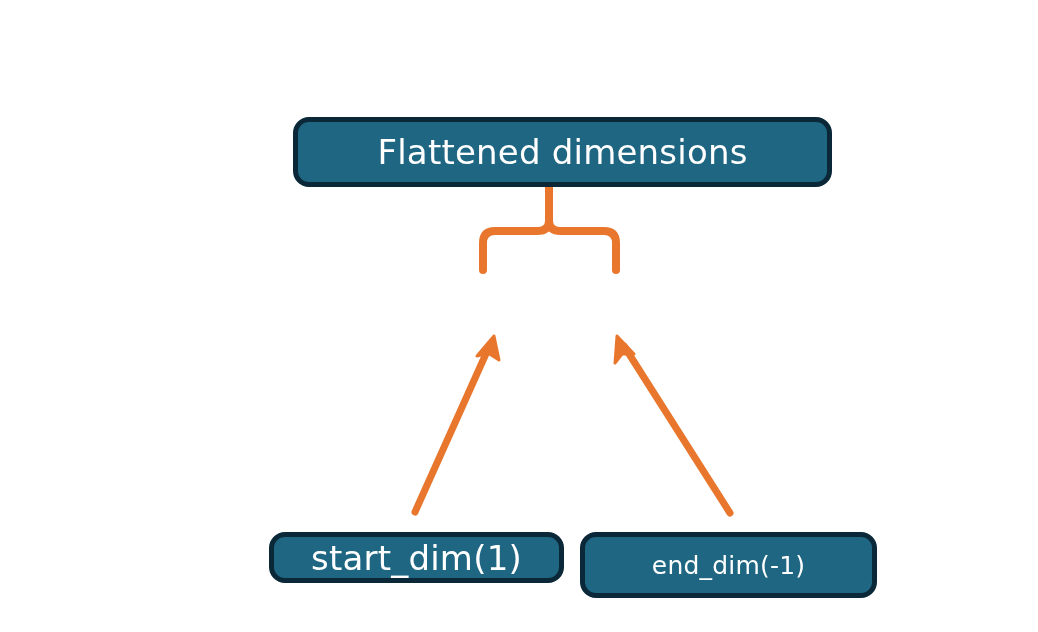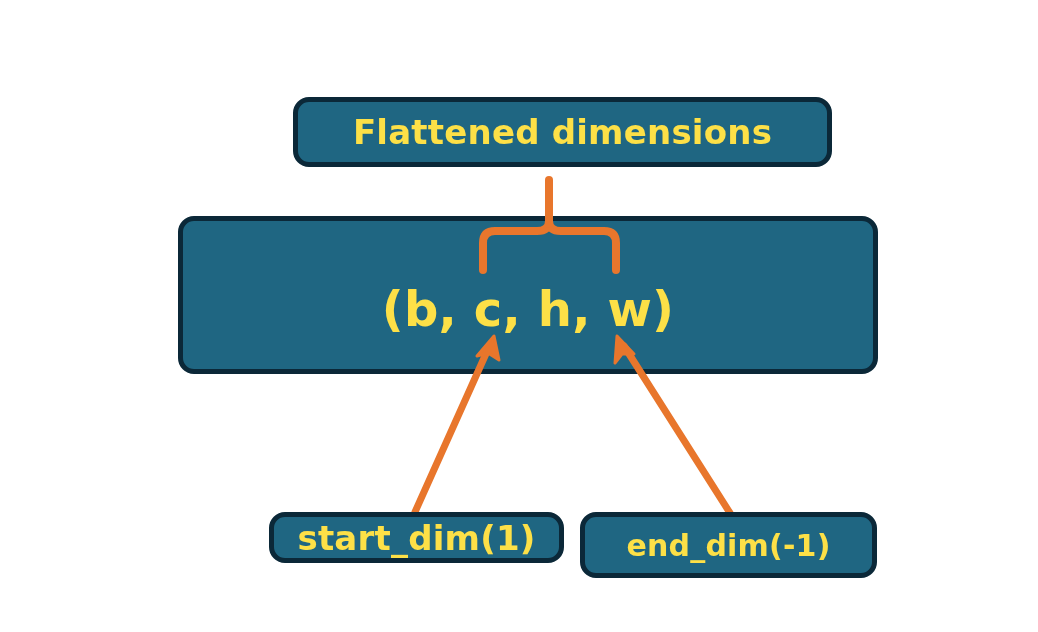--- a/index.html
+++ b/index.html
@@ -23,30 +23,31 @@
     height: 632px;
     background: #ffffff;
   }
 
   .node {
     position: absolute;
     box-sizing: border-box;
     background: #1f6682;
     border: 5px solid #0b2838;
     border-radius: 16px;
-    color: #fde047;
+    color: #ffffff;
     display: flex;
     align-items: center;
     justify-content: center;
     text-align: center;
     font-family: "DejaVu Sans", sans-serif;
-    font-weight: 700;
+    font-weight: 400;
     letter-spacing: 0.2px;
     white-space: nowrap;
     user-select: none;
+    margin-top: 20px;
   }
 
   
   #node-flattened {
     left: 293px;
     top: 97px;
     width: 539px;
     height: 70px;
     font-size: 34px;
     z-index: 3;
@@ -75,21 +76,21 @@
     font-size: 34px;
     z-index: 3;
   }
 
   
   #node-end-dim {
     left: 580px;
     top: 512px;
     width: 297px;
     height: 66px;
-    font-size: 30px;
+    font-size: 25px;
     z-index: 3;
   }
 
   #connectors {
     position: absolute;
     left: 0;
     top: 0;
     width: 1038px;
     height: 632px;
     z-index: 2;
@@ -127,23 +128,20 @@
     <g class="hit">
       <path d="M 730 513 L 624 346" fill="none" stroke="#e8762c" stroke-width="7" stroke-linecap="round"></path>
       <path d="M 617 336 L 634 354 L 622 354 L 615 363 Z" fill="#e8762c" stroke="#e8762c" stroke-width="3" stroke-linejoin="round"></path>
     </g>
   </svg>
 
   <div class="node" id="node-flattened">
     <span class="node-label">Flattened dimensions</span>
   </div>
 
-  <div class="node" id="node-shape">
-    <span class="shape-label">(b, c, h, w)</span>
-  </div>
 
   <div class="node" id="node-start-dim">
     <span class="node-label">start_dim(1)</span>
   </div>
 
   <div class="node" id="node-end-dim">
     <span class="node-label">end_dim(-1)</span>
   </div>
 
 </div>

